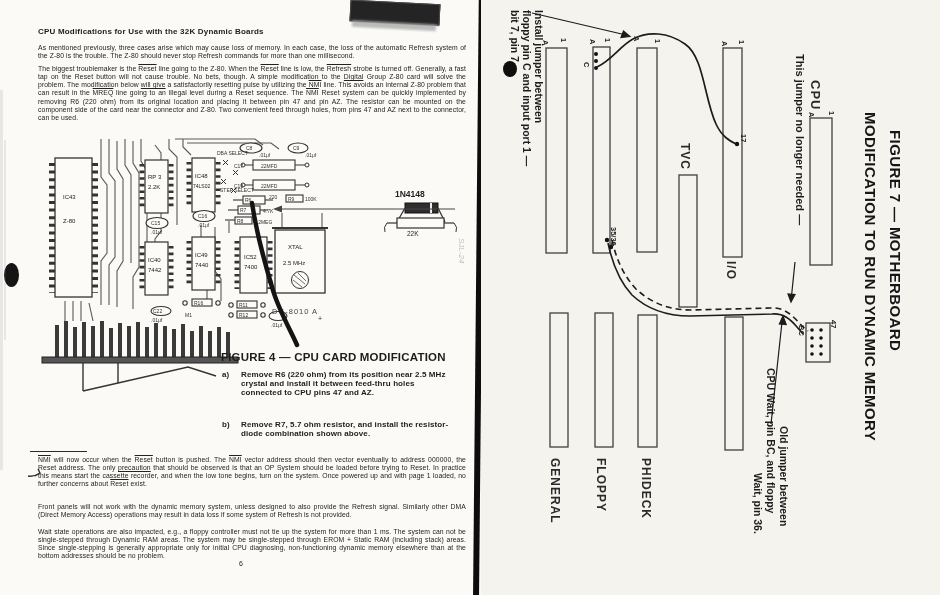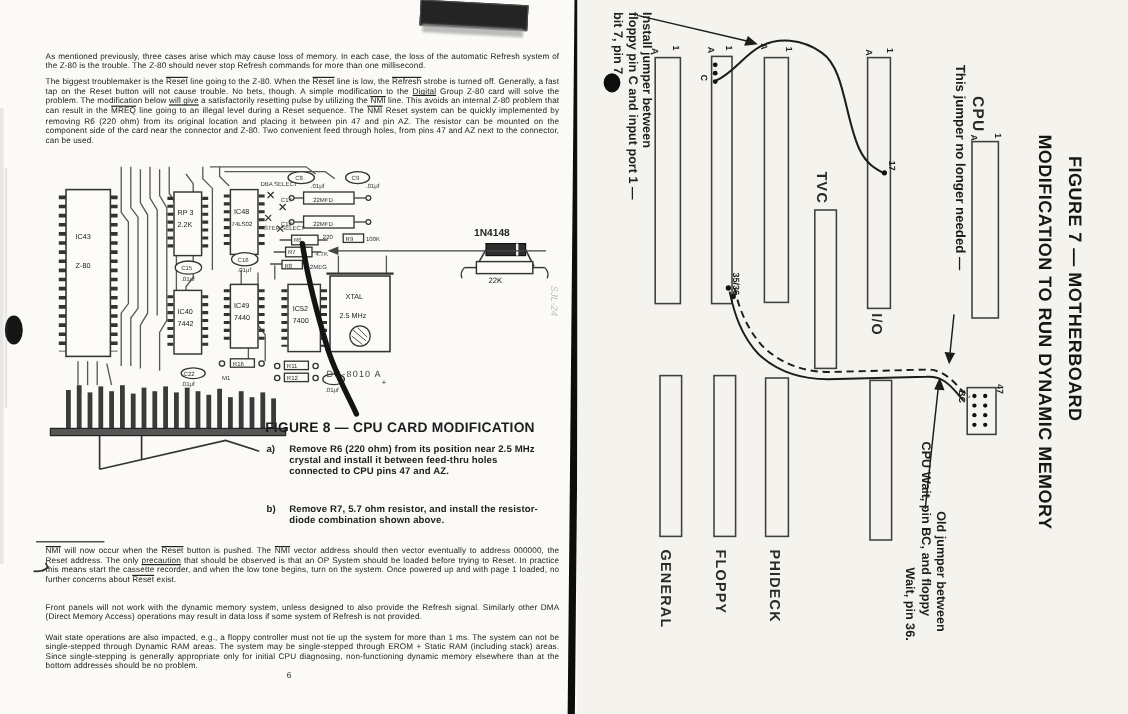--- a/index.html
+++ b/index.html
@@ -63,20 +63,21 @@
   .slotlbl{font-size:12px;font-weight:bold;letter-spacing:1px;fill:#2a2a2a;}
   .pinlbl{font-size:7.5px;font-weight:bold;fill:#222;}
 </style>
 </head>
 <body>
 
 <div id="stage">
 
   <div id="page-left" class="abs"></div>
 
+  <div id="doc-heading" class="abs">CPU Modifications for Use with the 32K Dynamic Boards</div>
   <div id="para-1" class="abs para">As mentioned previously, three cases arise which may cause loss of memory. In each case, the loss of the automatic Refresh system of the Z-80 is the trouble. The Z-80 should never stop Refresh commands for more than one millisecond.</div>
   <div id="para-2" class="abs para">The biggest troublemaker is the <span class="ov">Reset</span> line going to the Z-80. When the <span class="ov">Reset</span> line is low, the <span class="ov">Refresh</span> strobe is turned off. Generally, a fast tap on the Reset button will not cause trouble. No bets, though. A simple modification to the <span class="un">Digital</span> Group Z-80 card will solve the problem. The modification below <span class="un">will give</span> a satisfactorily resetting pulse by utilizing the <span class="ov">NMI</span> line. This avoids an internal Z-80 problem that can result in the <span class="ov">MREQ</span> line going to an illegal level during a Reset sequence. The <span class="ov">NMI</span> Reset system can be quickly implemented by removing R6 (220 ohm) from its original location and placing it between pin 47 and pin AZ. The resistor can be mounted on the component side of the card near the connector and Z-80. Two convenient feed through holes, from pins 47 and AZ next to the connector, can be used.</div>
 
   <svg id="pcb-figure" style="left:35px;top:135px;" width="440" height="272" viewBox="0 0 440 272">
 
     <g stroke="#3c3c3c" stroke-width="1.1" fill="none" opacity=".85">
       <path d="M66,4 L66,42 L72,50 L72,118 L66,126 L66,170"></path>
       <path d="M74,4 L74,38 L80,46 L80,122 L74,130 L74,170"></path>
       <path d="M82,6 L82,34 L88,44 L88,126 L82,136 L82,172"></path>
       <path d="M90,4 L90,30 L96,40 L96,128"></path>
@@ -278,21 +279,21 @@
         <rect x="182" y="192" width="4" height="30"></rect>
           <rect x="191" y="197" width="4" height="25"></rect>
       </g>
       <rect x="7" y="222" width="196" height="6" fill="#555" stroke="#222" stroke-width="1"></rect>
       <line x1="48" y1="228" x2="48" y2="256" stroke="#333" stroke-width="1.4"></line>
       <line x1="83" y1="228" x2="83" y2="248" stroke="#333" stroke-width="1.4"></line>
       <polyline points="48,256 153,232 181,241" fill="none" stroke="#333" stroke-width="1.4"></polyline>
     </g>
   </svg>
 
-  <div id="fig4-title" class="abs">FIGURE 8 — CPU CARD MODIFICATION</div>
+  <div id="fig4-title" class="abs">FIGURE 4 — CPU CARD MODIFICATION</div>
   <div id="fig4-item-a" class="abs fig4-item">
     <span class="lbl">a)</span>
     <span>Remove R6 (220 ohm) from its position near 2.5 MHz crystal and install it between feed-thru holes connected to CPU pins 47 and AZ.</span>
   </div>
   <div id="fig4-item-b" class="abs fig4-item">
     <span class="lbl">b)</span>
     <span>Remove R7, 5.7 ohm resistor, and install the resistor-diode combination shown above.</span>
   </div>
 
   <div id="footnote-rule" class="abs"></div>

